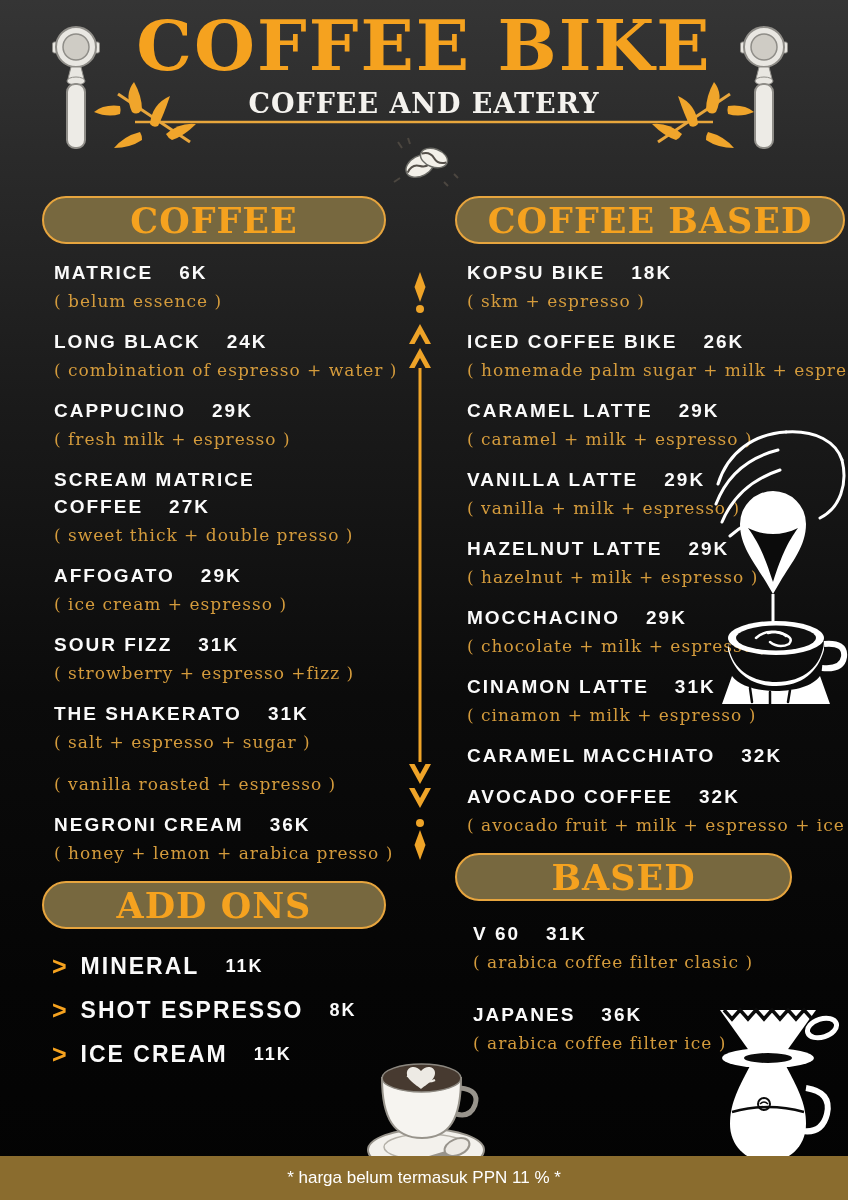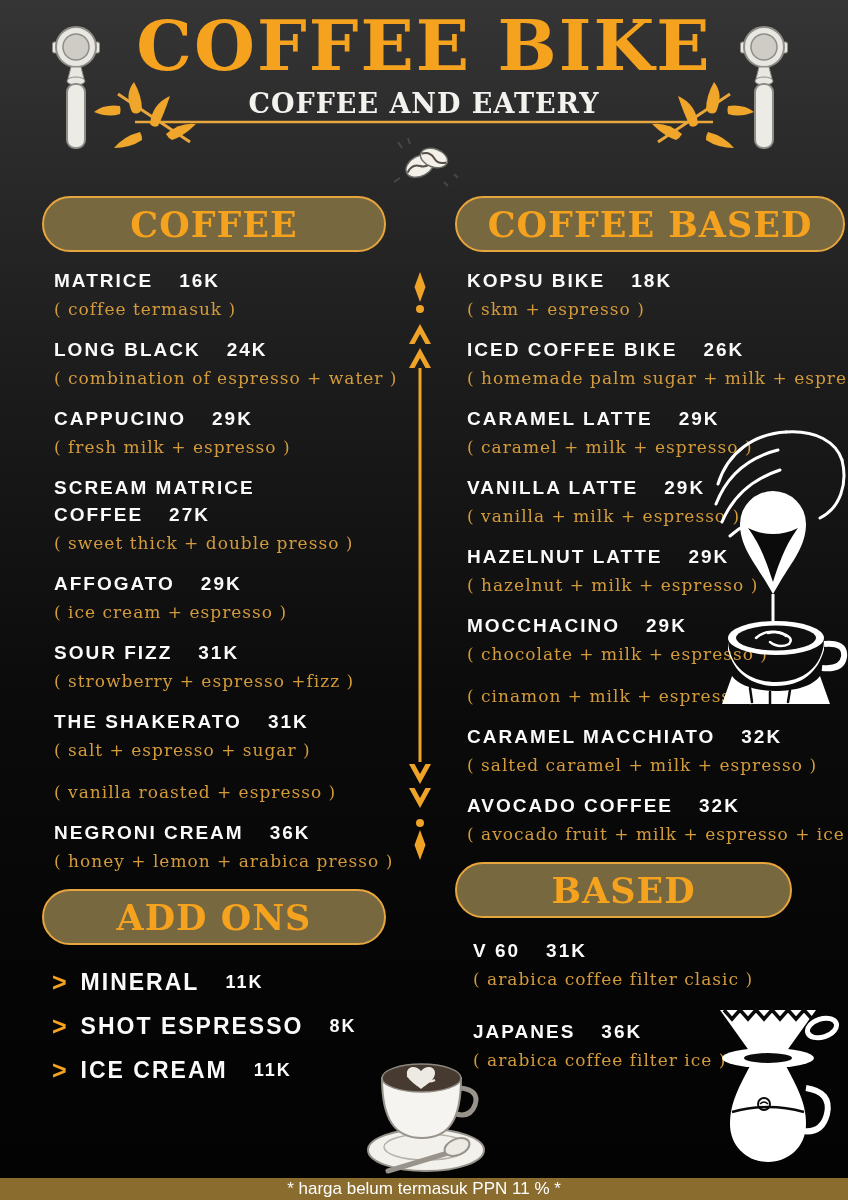--- a/index.html
+++ b/index.html
@@ -23,21 +23,21 @@
   .header-rule{ position:absolute; top:80px; left:0; }
   .portafilter{ position:absolute; top:22px; width:48px; height:132px; }
   .portafilter.left{ left:52px; }
   .portafilter.right{ left:740px; }
   .beans{ position:absolute; left:386px; top:134px; width:76px; height:58px; }
   
   .col{ position:absolute; top:196px; }
   .col-left{ left:42px; width:344px; }
   .col-right{ left:455px; width:390px; }
   .pill{
-    height:56px; border-radius:30px; background:#77683F; border:2px solid #E7A53E;
+    height:48px; border-radius:30px; background:#77683F; border:2px solid #E7A53E;
     display:flex; align-items:center; justify-content:center;
   }
   .pill-label{
     font-family:"DejaVu Serif", serif; font-weight:bold; font-size:35px; letter-spacing:1px;
     color:#F5A21F;
   }
   .items{ padding:16px 0 0 12px; }
   .item{ margin-bottom:14px; }
   .item-line{ line-height:26px; }
   .item-name{
@@ -57,21 +57,21 @@
   .addon-price{ color:#FAFAFA; font-weight:bold; font-size:18px; letter-spacing:2px; margin-left:26px; }
   .filter-items{ padding:20px 0 0 18px; }
   .filter-items .item{ margin-bottom:26px; }
   
   .divider-ornament{ position:absolute; left:407px; top:272px; width:26px; height:588px; }
   .pouring-hand{ position:absolute; left:698px; top:422px; width:150px; height:282px; }
   .latte-cup{ position:absolute; left:360px; top:1032px; width:138px; height:152px; }
   .v60{ position:absolute; left:702px; top:1000px; width:142px; height:176px; }
   
   .footer{
-    position:absolute; left:0; bottom:0; width:100%; height:22px; background:#8A6C2E;
+    position:absolute; left:0; bottom:0; width:100%; height:44px; background:#8A6C2E;
     display:flex; align-items:center; justify-content:center;
   }
   .footer-note{ color:#FFFFFF; font-size:17px; }
 </style>
 </head>
 <body>
 
 <div class="poster">
 
   <div class="title">COFFEE BIKE</div>
@@ -144,22 +144,22 @@
     </g>
     <line x1="13" y1="96" x2="13" y2="490" stroke="#EFA428" stroke-width="3"></line>
   </svg>
 
   <div class="col col-left">
     <div class="pill">
       <span class="pill-label">COFFEE</span>
     </div>
     <div class="items">
       <div class="item">
-        <div class="item-line"><span class="item-name">MATRICE</span><span class="item-price">16K</span></div>
-        <div class="item-desc">( coffee termasuk )</div>
+        <div class="item-line"><span class="item-name">MATRICE</span><span class="item-price">6K</span></div>
+        <div class="item-desc">( belum essence )</div>
       </div>
       <div class="item">
         <div class="item-line"><span class="item-name">LONG BLACK</span><span class="item-price">24K</span></div>
         <div class="item-desc">( combination of espresso + water )</div>
       </div>
       <div class="item">
         <div class="item-line"><span class="item-name">CAPPUCINO</span><span class="item-price">29K</span></div>
         <div class="item-desc">( fresh milk + espresso )</div>
       </div>
       <div class="item">
@@ -232,25 +232,25 @@
       </div>
       <div class="item">
         <div class="item-line"><span class="item-name">HAZELNUT LATTE</span><span class="item-price">29K</span></div>
         <div class="item-desc">( hazelnut + milk + espresso )</div>
       </div>
       <div class="item">
         <div class="item-line"><span class="item-name">MOCCHACINO</span><span class="item-price">29K</span></div>
         <div class="item-desc">( chocolate + milk + espresso )</div>
       </div>
       <div class="item">
+        <div class="item-line"><span class="item-name">CINAMON LATTE</span><span class="item-price">31K</span></div>
         <div class="item-desc">( cinamon + milk + espresso )</div>
       </div>
       <div class="item">
         <div class="item-line"><span class="item-name">CARAMEL MACCHIATO</span><span class="item-price">32K</span></div>
-        <div class="item-desc">( salted caramel + milk + espresso )</div>
       </div>
       <div class="item">
         <div class="item-line"><span class="item-name">AVOCADO COFFEE</span><span class="item-price">32K</span></div>
         <div class="item-desc">( avocado fruit + milk + espresso + ice cream )</div>
       </div>
     </div>
 
     <div class="pill" style="width:337px;">
       <span class="pill-label">BASED</span>
     </div>

